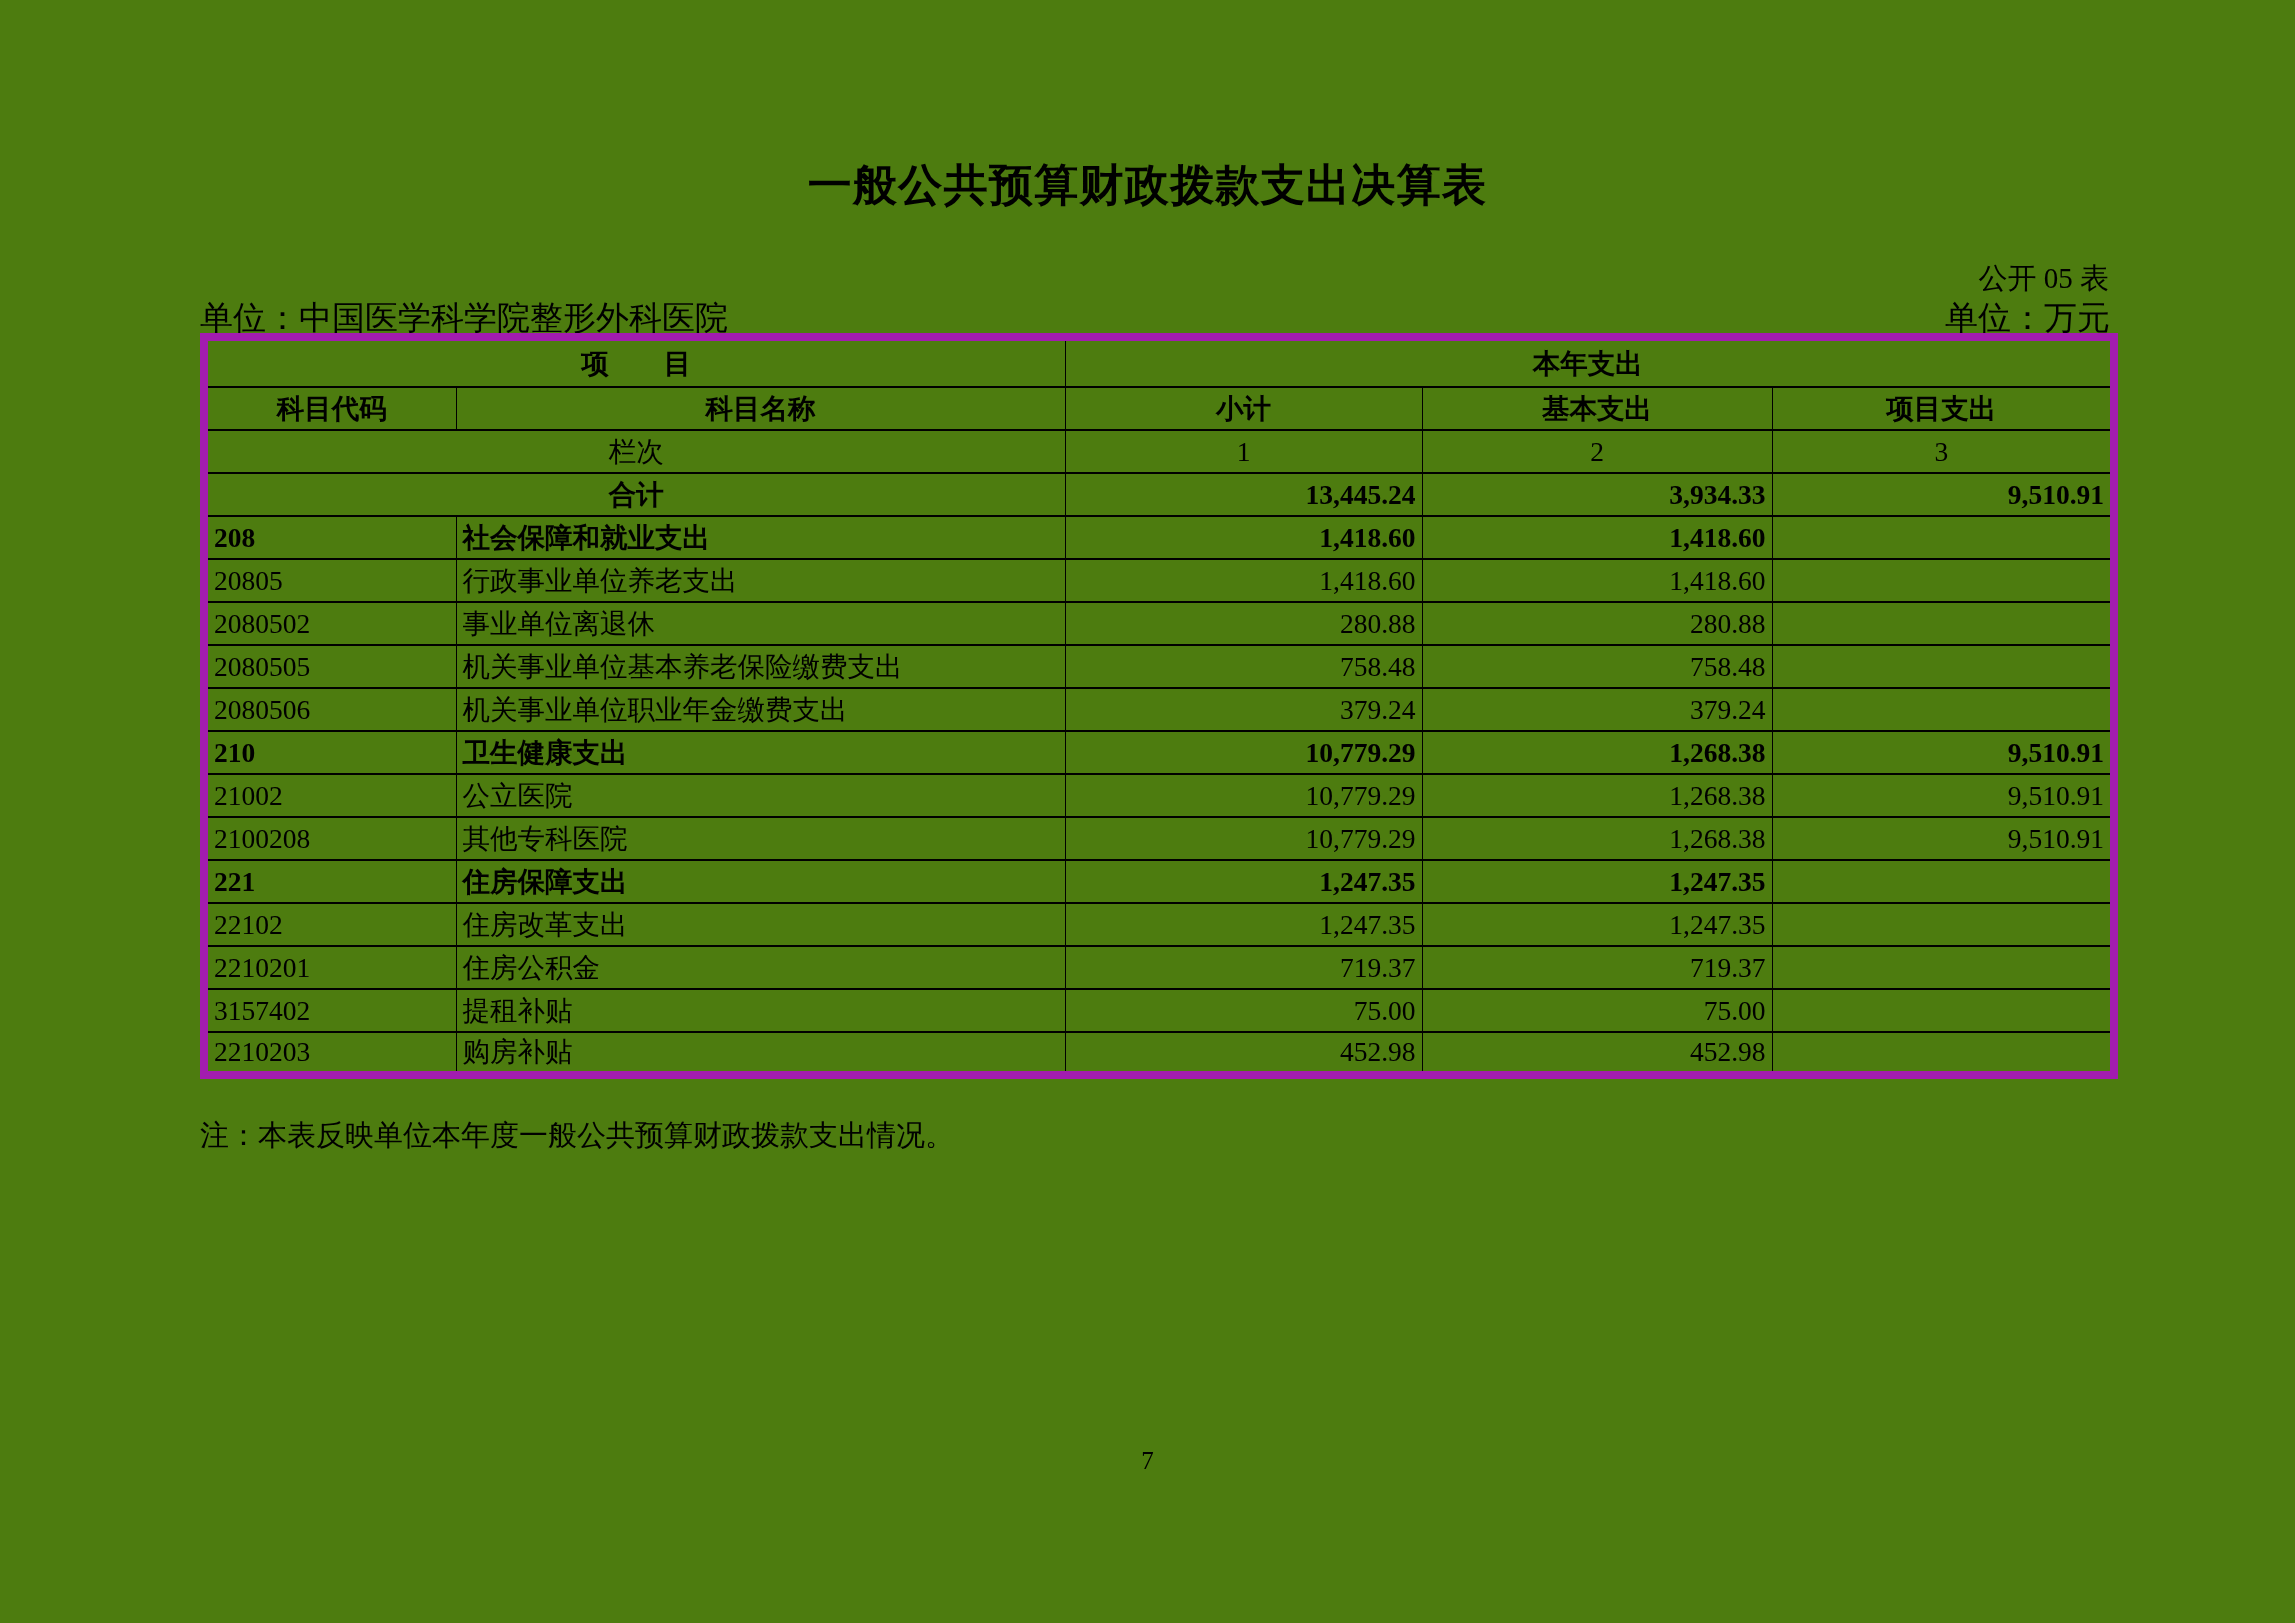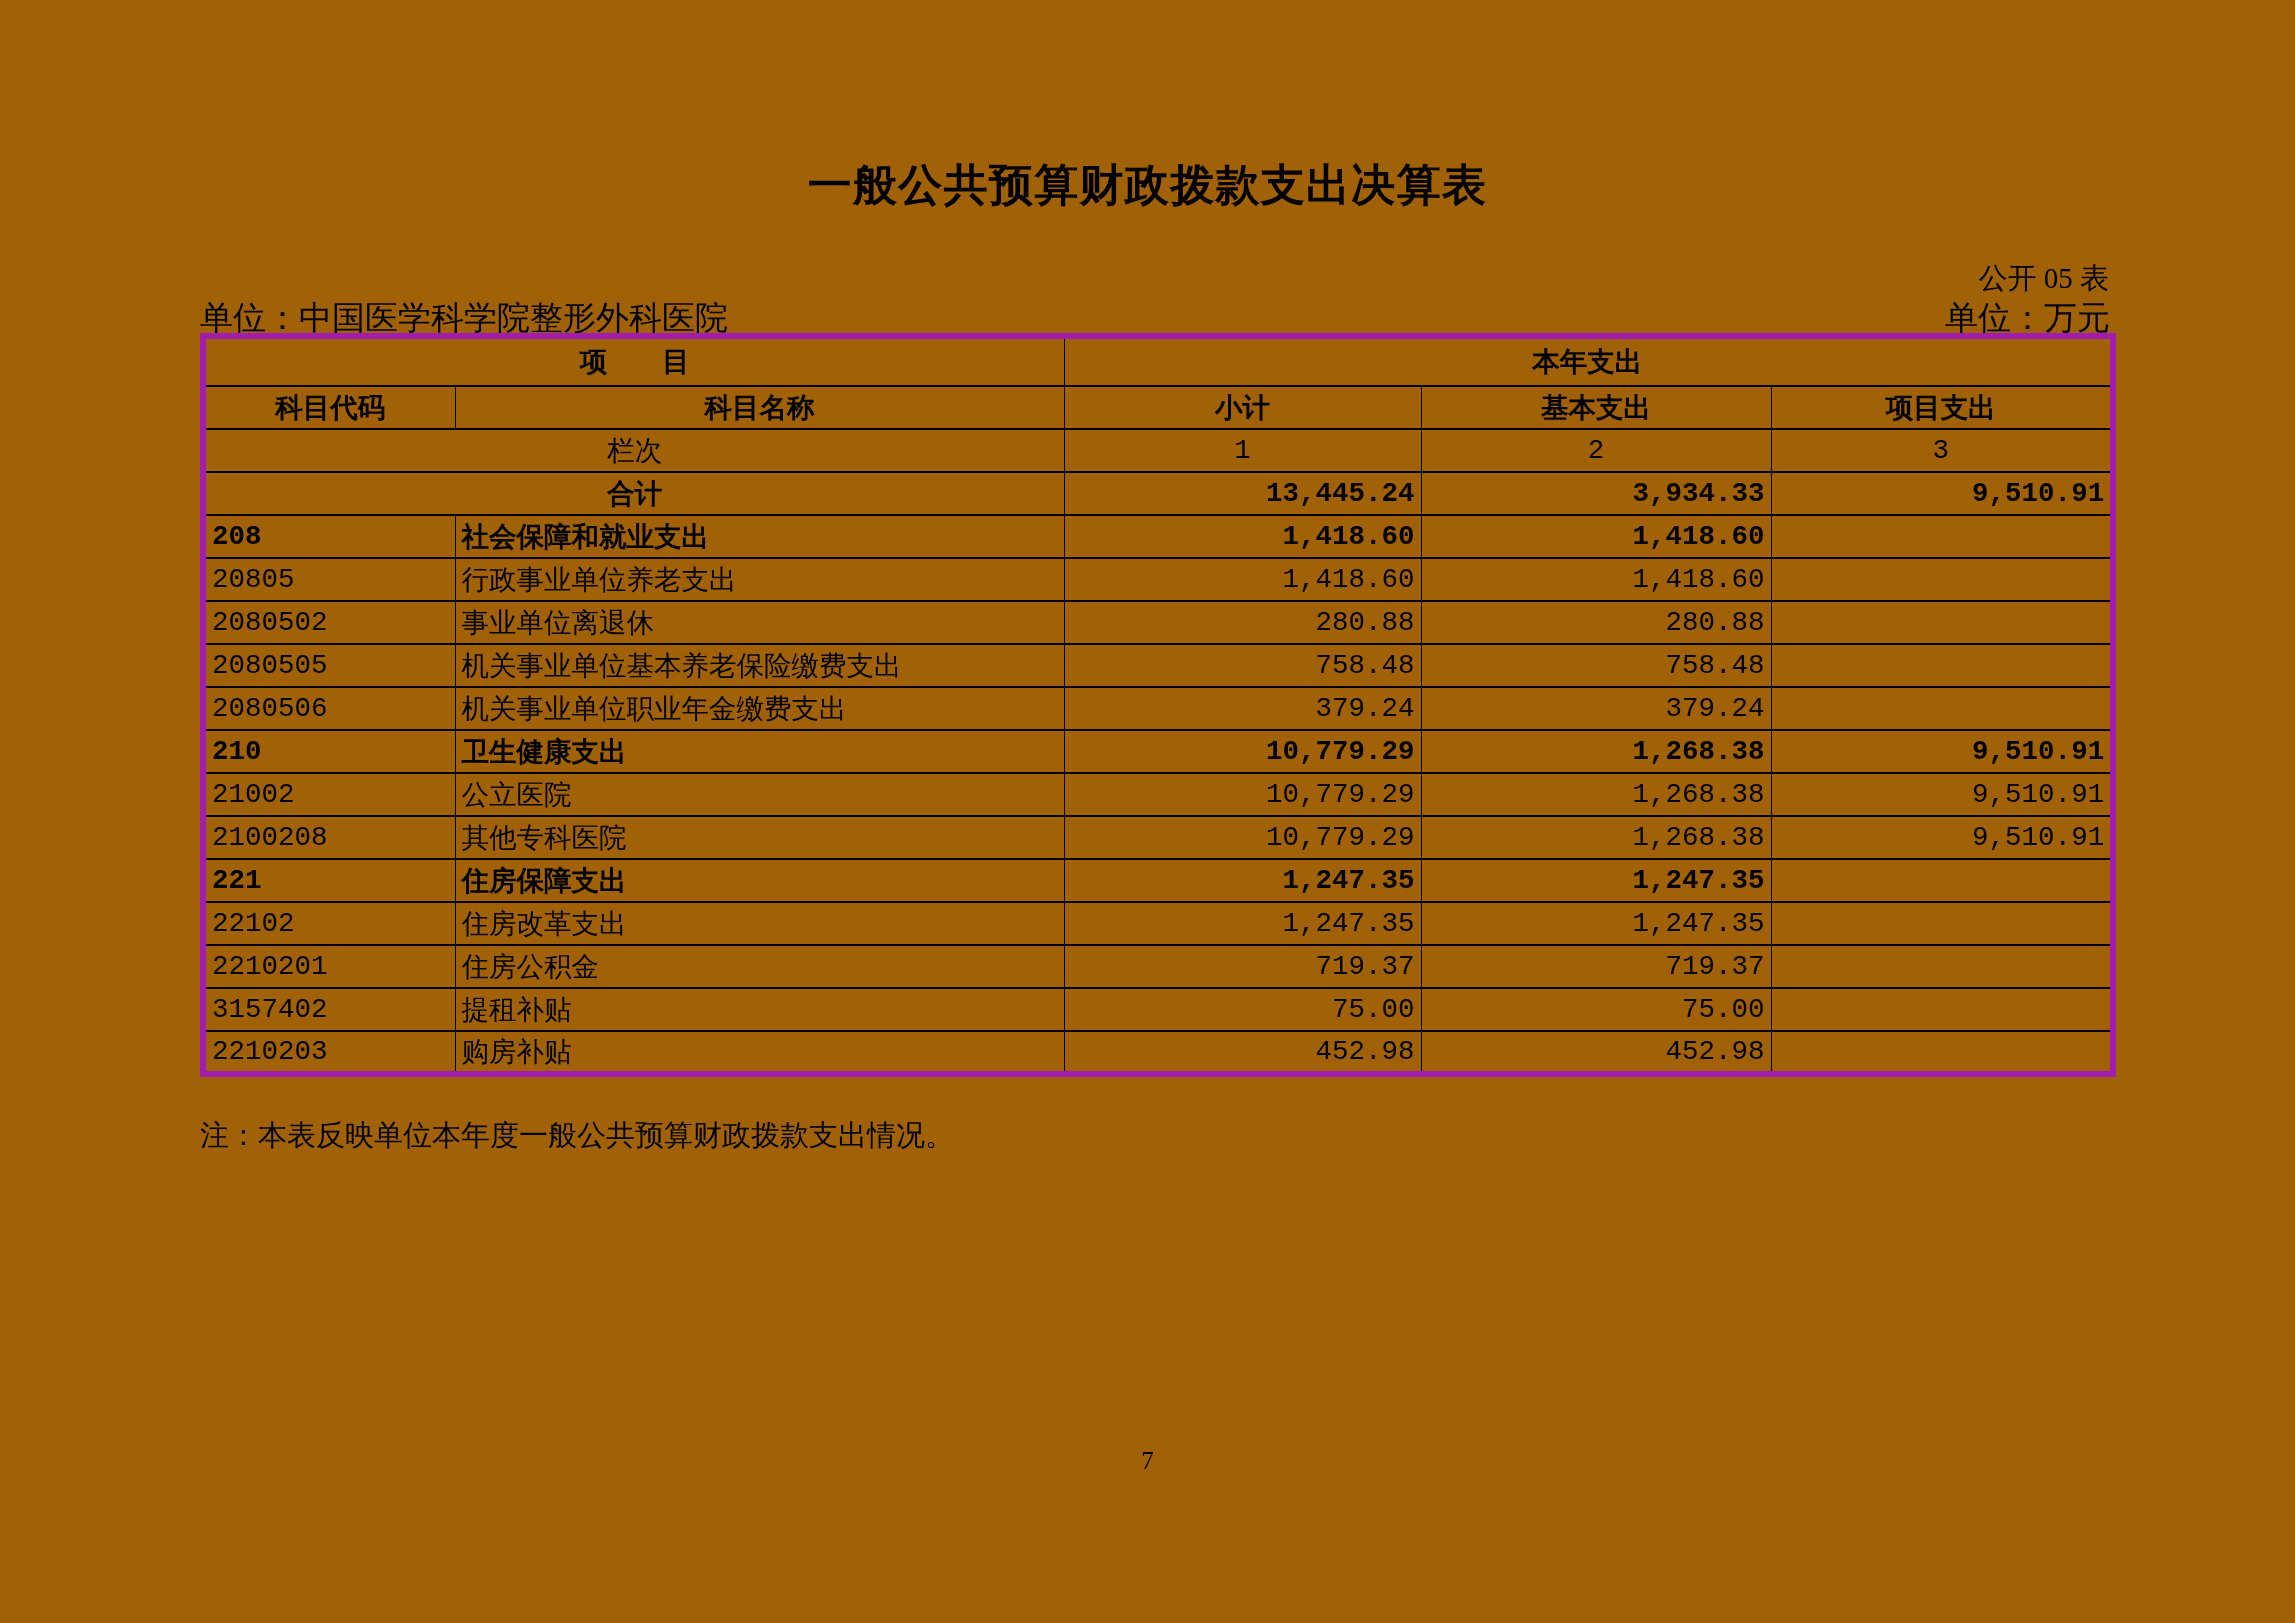--- a/index.html
+++ b/index.html
@@ -4,21 +4,21 @@
 <style>
   * { margin: 0; padding: 0; box-sizing: border-box; }
   html, body { background: #ffffff; }
   body {
     width: 2295px;
     height: 1623px;
     position: relative;
     font-family: "Liberation Serif", "DejaVu Serif", serif;
     color: #000;
   }
-  .page { position: absolute; inset: 0; background: #a16207; }
+  .page { position: absolute; inset: 0; background: #4d7c0f; }
 
   .doc-title {
     position: absolute;
     top: 156px;
     left: 0;
     width: 100%;
     text-align: center;
     font-size: 44px;
     font-weight: bold;
     letter-spacing: 1.3px;
@@ -44,21 +44,21 @@
 
   table.fin-table {
     position: absolute;
     top: 333px;
     left: 200px;
     width: 1910px;
     border-collapse: collapse;
     table-layout: fixed;
     font-size: 27.5px;
   }
-  table.fin-table { border: 6px solid #a21caf; font-family: Liberation Mono, monospace; }
+  table.fin-table { border: 8px solid #a21caf; }
   table.fin-table td {
     border-left: 1.3px solid #000;
     border-right: 1.3px solid #000;
     border-top: 2px solid #000;
     border-bottom: 2px solid #000;
     height: 43px;
     vertical-align: middle;
     padding: 0 5.9px;
     overflow: hidden;
     white-space: nowrap;

